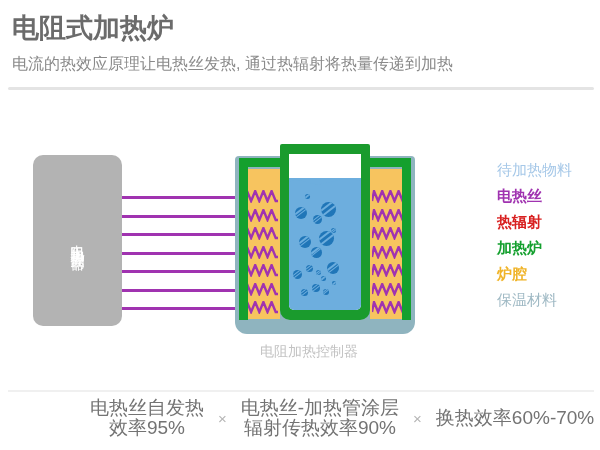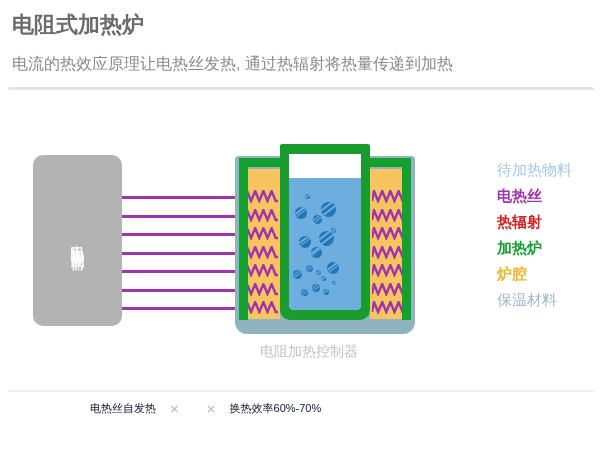--- a/index.html
+++ b/index.html
@@ -19,21 +19,21 @@
   #header {
     position: absolute;
     left: 0; top: 0;
     width: 600px;
     height: 90px;
   }
   #page-title {
     position: absolute;
     left: 12px;
     top: 10px;
-    font-size: 22px;
+    font-size: 27px;
     font-weight: bold;
     color: #6b6b6b;
     letter-spacing: 0px;
     white-space: nowrap;
   }
   #page-subtitle {
     position: absolute;
     left: 12px;
     top: 54px;
     font-size: 16px;
@@ -246,23 +246,23 @@
     position: absolute;
     left: 90px;
     top: 398px;
     width: 505px;
     display: flex;
     align-items: center;
     justify-content: flex-start;
   }
   .formula-block {
     text-align: center;
-    font-size: 11px;
+    font-size: 19px;
     line-height: 20px;
-    color: #0f172a;
+    color: #737373;
     white-space: nowrap;
   }
   .formula-times {
     font-size: 15px;
     color: #b5b5b5;
     padding: 0 14px;
   }
 </style>
 </head>
 <body>
@@ -381,19 +381,24 @@
     <div class="legend-item" style="color: rgb(216, 32, 32);">热辐射</div>
     <div class="legend-item" style="color: rgb(20, 160, 46);">加热炉</div>
     <div class="legend-item" style="color: rgb(240, 180, 41);">炉腔</div>
     <div class="legend-item plain" style="color: rgb(159, 185, 196);">保温材料</div>
   </div>
 
 <div id="formula-rule"></div>
 <div id="formula">
     <div class="formula-block">
       <div>电热丝自发热</div>
+      <div>效率95%</div>
     </div>
     <span class="formula-times">×</span>
+    <div class="formula-block">
+      <div>电热丝-加热管涂层</div>
+      <div>辐射传热效率90%</div>
+    </div>
     <span class="formula-times">×</span>
     <div class="formula-block">
       <div>换热效率60%-70%</div>
     </div>
   </div>
 
 </body></html>

